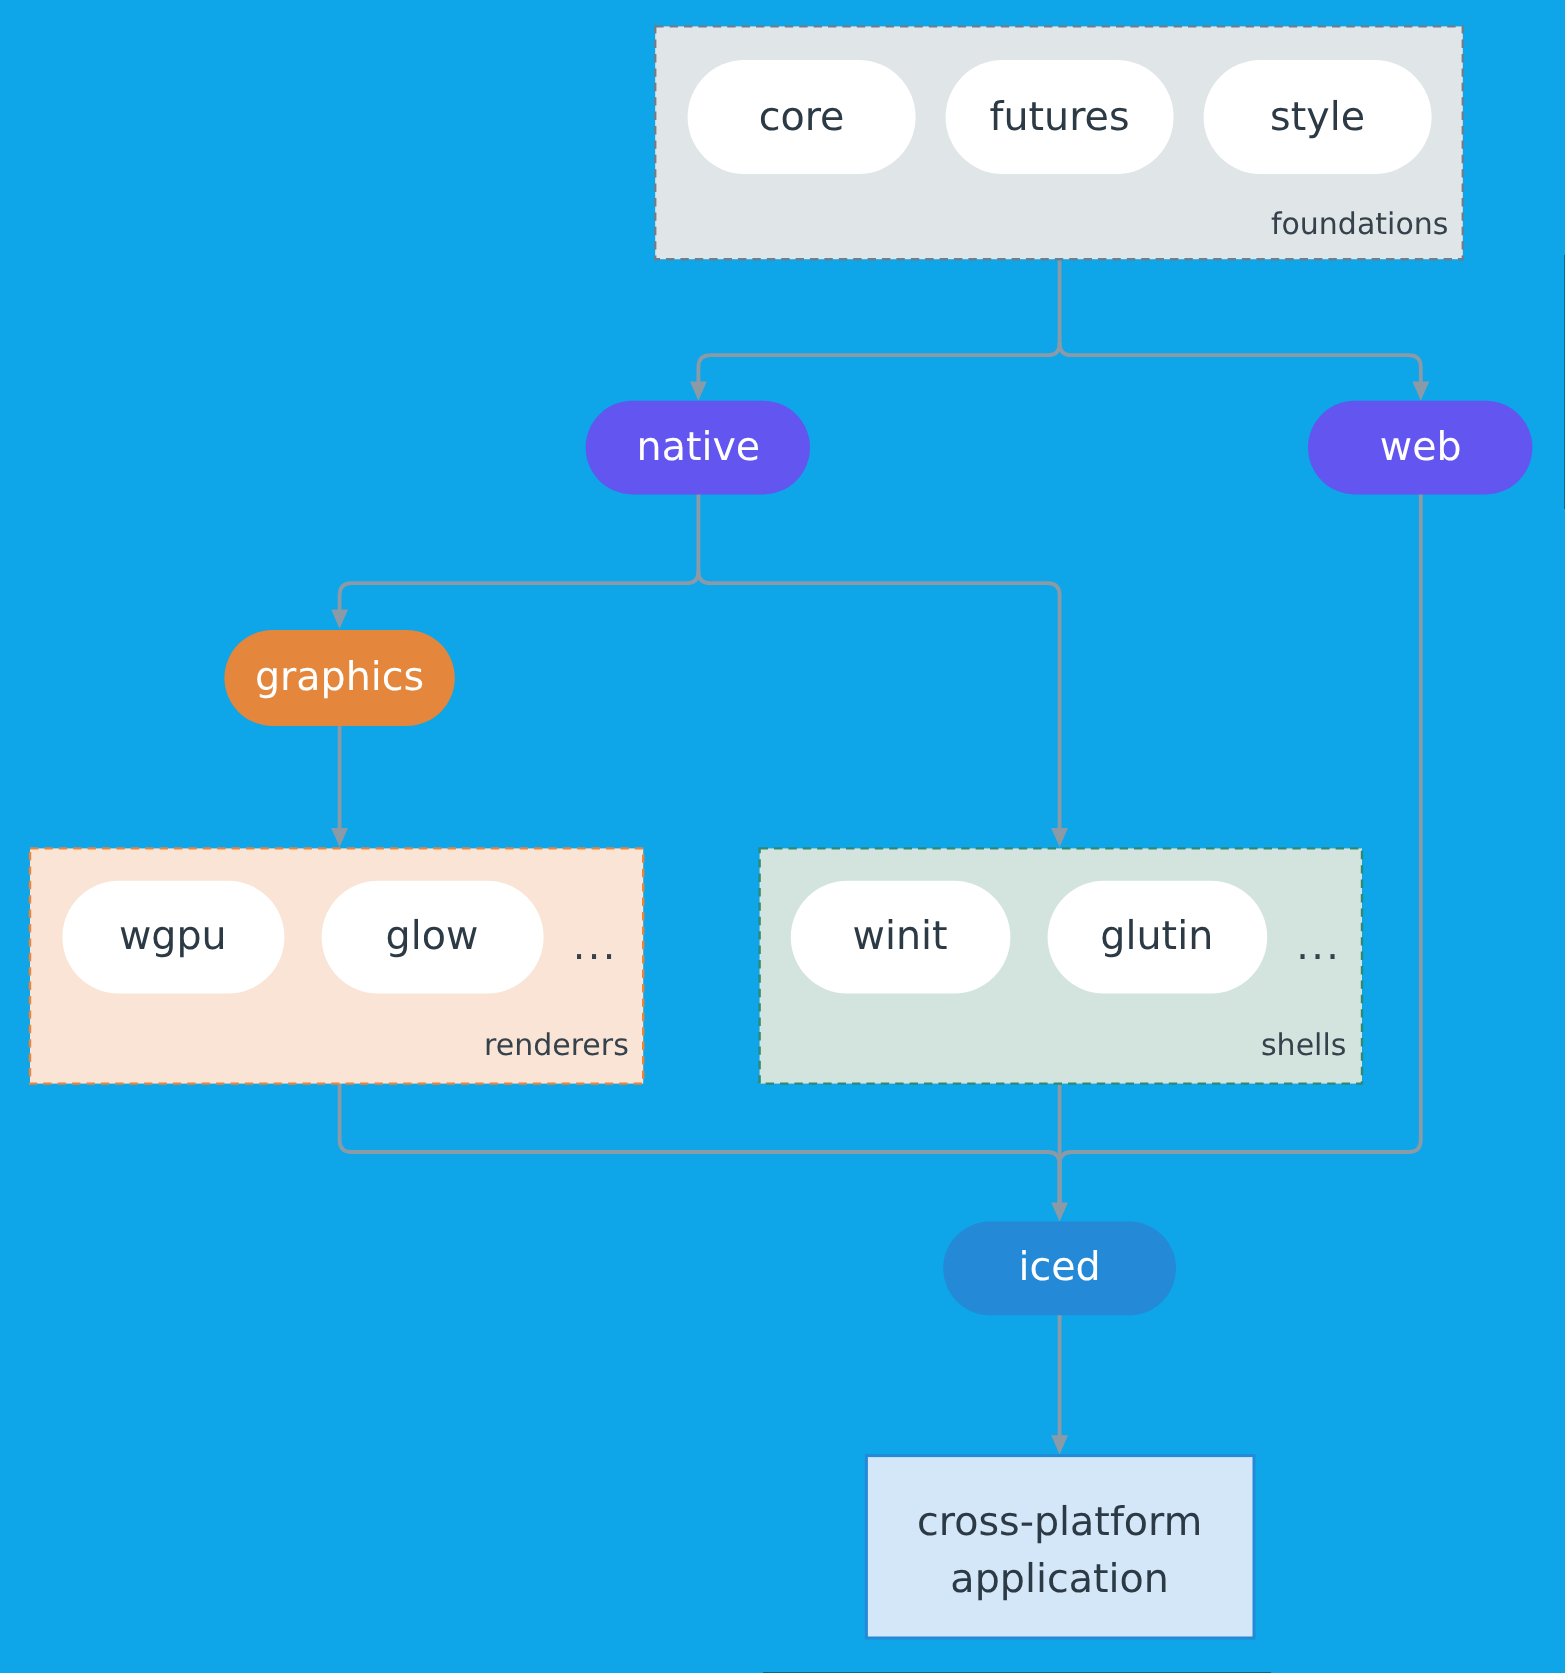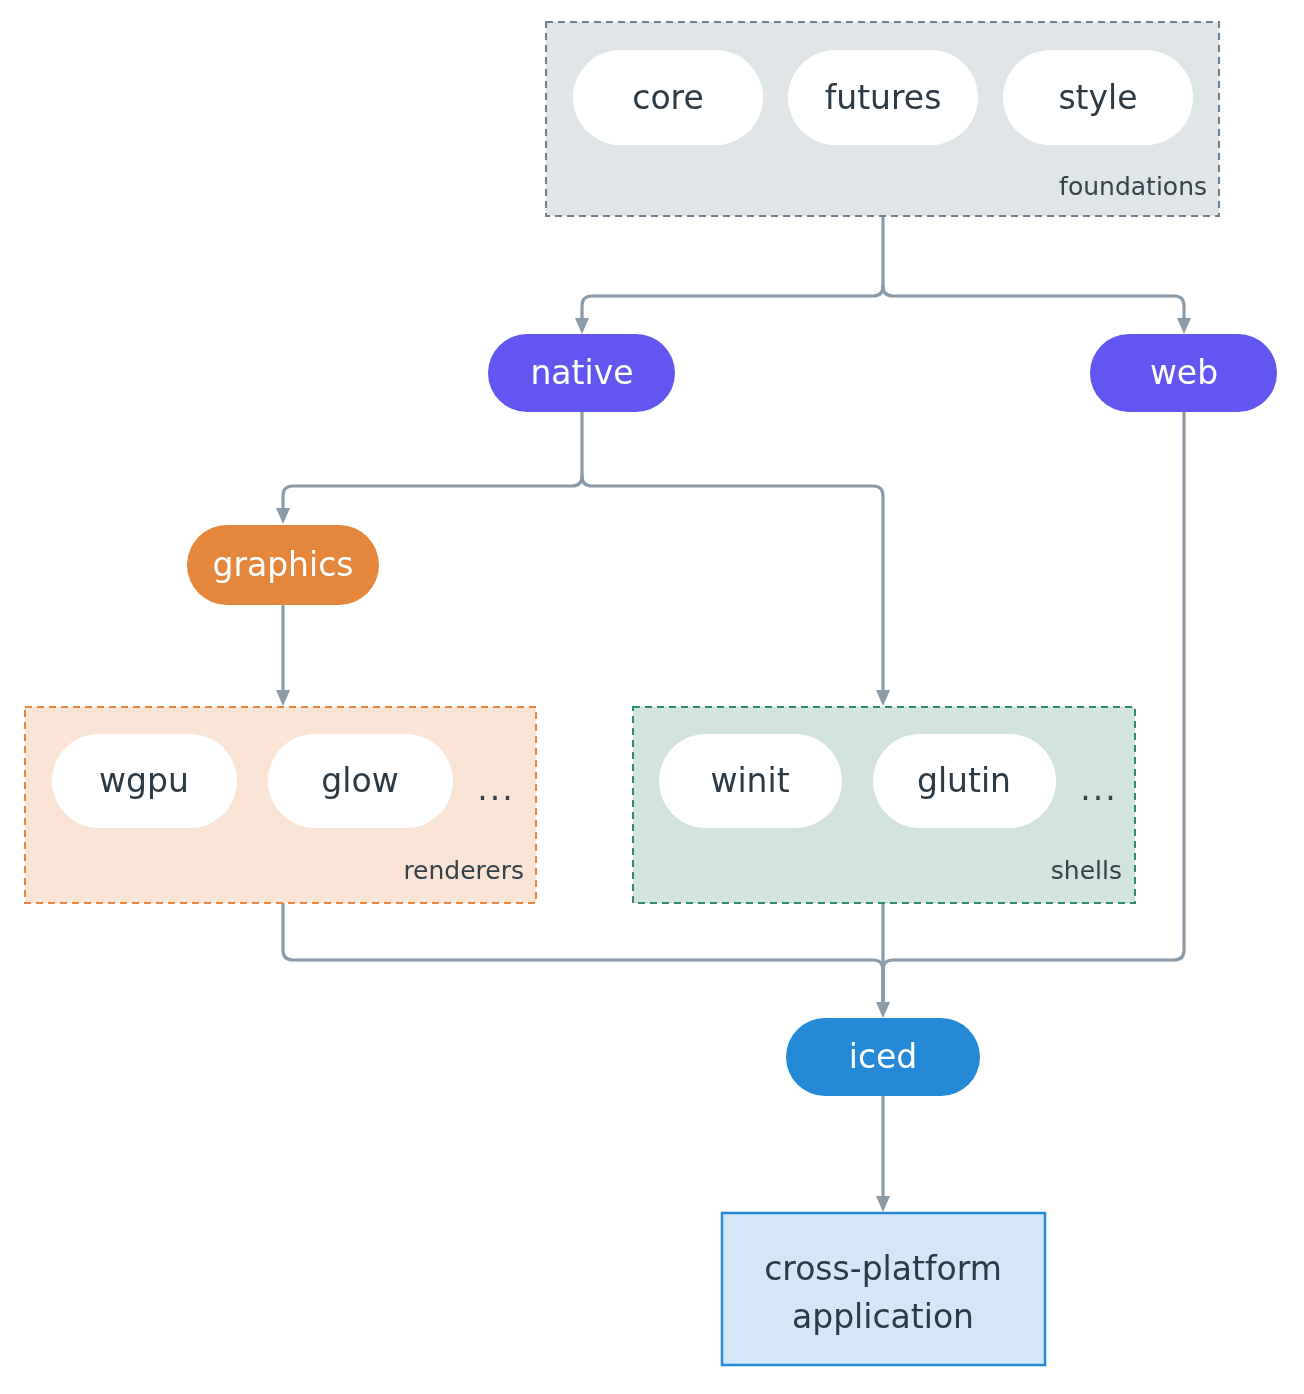--- a/index.html
+++ b/index.html
@@ -4,21 +4,21 @@
 <style>
   html, body {
     margin: 0;
     padding: 0;
     background: #000000;
   }
   #diagram-root {
     position: relative;
     width: 1304px;
     height: 1394px;
-    background: #ffffff;
+    background: #0ea5e9;
     overflow: hidden;
     font-family: "DejaVu Sans", sans-serif;
   }
   #diagram-svg {
     position: absolute;
     top: 0;
     left: 0;
     width: 1304px;
     height: 1394px;
     display: block;

